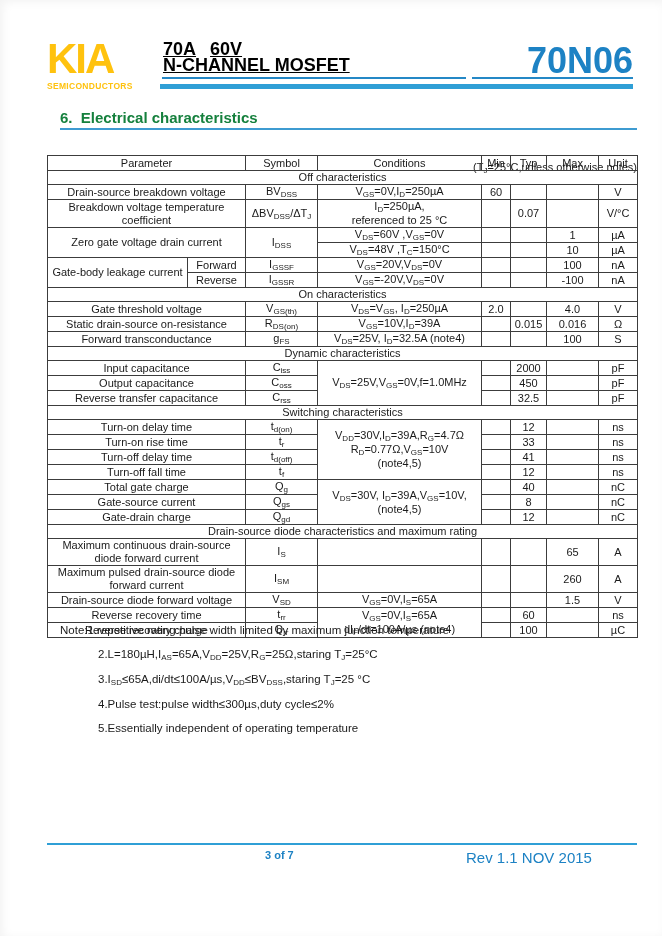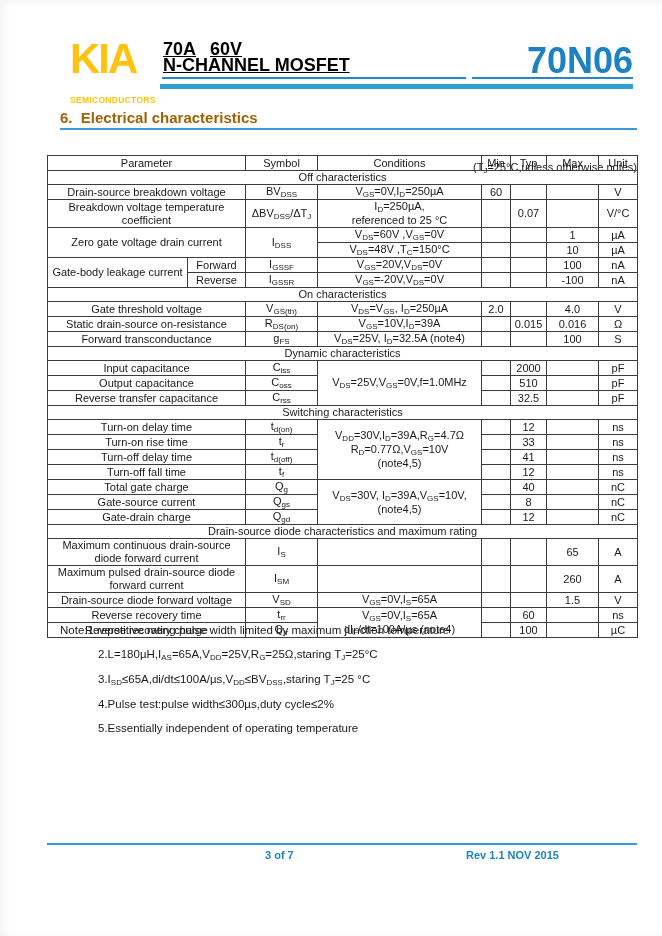--- a/index.html
+++ b/index.html
@@ -2,51 +2,51 @@
 <html><head>
 <meta charset="utf-8">
 <style>
   html,body{margin:0;padding:0;background:#ffffff;}
   .page{
     position:relative;width:662px;height:936px;background:#ffffff;
     font-family:"Liberation Sans",sans-serif;color:#1a1a1a;overflow:hidden;
     box-shadow:inset 3px 2px 10px rgba(0,0,0,0.05);
   }
   
-  .logo{position:absolute;left:70px;top:38px;}
+  .logo{position:absolute;left:47px;top:38px;}
   .brand{color:#ffc20e;font-size:42px;font-weight:bold;letter-spacing:-2px;line-height:42px;}
-  .brand-sub{color:#ffc20e;font-size:8.5px;font-weight:bold;letter-spacing:0.3px;margin-top:15px;}
+  .brand-sub{color:#ffc20e;font-size:8.5px;font-weight:bold;letter-spacing:0.3px;margin-top:1px;}
   .head-mid{position:absolute;left:163px;top:41px;color:#000000;font-weight:bold;font-size:18px;line-height:16px;text-decoration:underline;}
   .head-mid .v{margin-left:14px;}
   .part-number{position:absolute;right:29px;top:40px;color:#1d82c4;font-size:36px;font-weight:bold;letter-spacing:0px;}
   .rule-thin{position:absolute;top:77px;height:2px;background:#2488c6;}
   .rule-thin.left{left:162px;width:304px;}
   .rule-thin.right{left:472px;width:161px;}
   .rule-thick{position:absolute;left:160px;top:84px;width:473px;height:5px;background:#2f9fd6;}
   
-  .section-title{position:absolute;left:60px;top:109px;color:#a16207;font-size:15px;font-weight:bold;white-space:pre;}
+  .section-title{position:absolute;left:60px;top:109px;color:#15803d;font-size:15px;font-weight:bold;white-space:pre;}
   .title-rule{position:absolute;left:60px;top:128px;width:577px;height:2px;background:#3e9bd1;}
   .cond-note{position:absolute;right:25px;top:140px;font-size:11px;color:#1a1a1a;margin-top:21px;}
   
   table.chars{position:absolute;left:47px;top:155px;width:590px;border-collapse:collapse;table-layout:fixed;font-size:11px;}
   table.chars th,table.chars td{border:1px solid #3c3c3c;padding:0 3px;height:13px;line-height:13px;vertical-align:middle;text-align:center;font-weight:normal;overflow:hidden;}
   table.chars th{height:14px;}
   td.c-param{text-align:left;}
   td.c-section{text-align:left;}
   td.c-cond{white-space:pre-line;}
   td.c-sub{text-align:center;}
   sub{font-size:8px;line-height:1;vertical-align:-2px;}
   
   .notes{position:absolute;left:60px;top:624px;font-size:11.5px;color:#1a1a1a;}
   .notes .note{margin-bottom:11px;line-height:13px;}
   .notes .note.indented{margin-left:38px;}
   
   .footer-rule{position:absolute;left:47px;top:843px;width:590px;height:2px;background:#2f9fd6;}
   .page-number{position:absolute;left:265px;top:849px;color:#1d82c4;font-size:11px;font-weight:bold;}
-  .revision{position:absolute;left:466px;top:849px;color:#1d82c4;font-size:11px;font-weight:bold;}
+  .revision{position:absolute;left:466px;top:849px;color:#1d82c4;font-size:15px;font-weight:normal;}
 </style>
 </head>
 <body>
 
 <div class="page">
 
   <div class="logo">
     <div class="brand">KIA</div>
     <div class="brand-sub">SEMICONDUCTORS</div>
   </div>
@@ -186,21 +186,21 @@
           <td rowspan="3" class="c-cond">V<sub>DS</sub>=25V,V<sub>GS</sub>=0V,f=1.0MHz</td>
           <td class="c-num"></td>
           <td class="c-num">2000</td>
           <td class="c-num"></td>
           <td class="c-unit">pF</td>
         </tr>
         <tr>
           <td colspan="2" class="c-param">Output capacitance</td>
           <td class="c-sym">C<sub>oss</sub></td>
           <td class="c-num"></td>
-          <td class="c-num">510</td>
+          <td class="c-num">450</td>
           <td class="c-num"></td>
           <td class="c-unit">pF</td>
         </tr>
         <tr>
           <td colspan="2" class="c-param">Reverse transfer capacitance</td>
           <td class="c-sym">C<sub>rss</sub></td>
           <td class="c-num"></td>
           <td class="c-num">32.5</td>
           <td class="c-num"></td>
           <td class="c-unit">pF</td>

